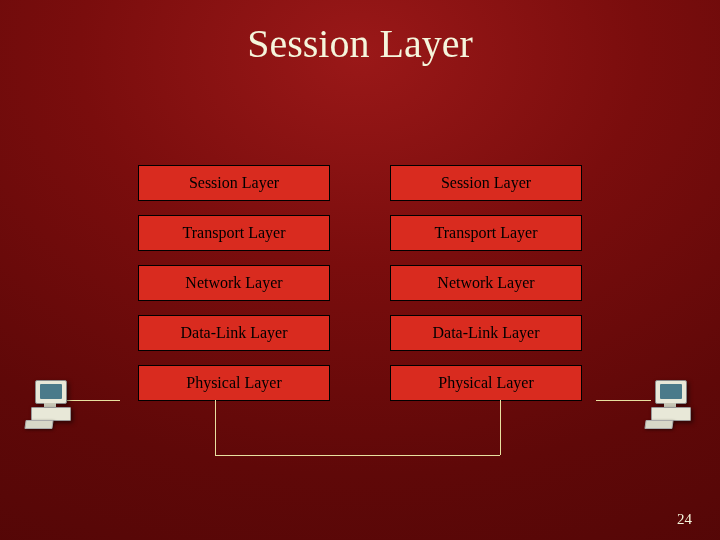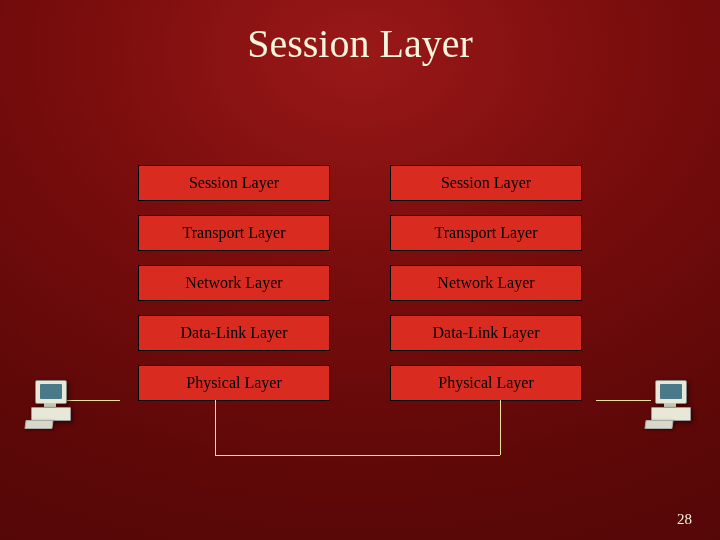--- a/index.html
+++ b/index.html
@@ -210,13 +210,13 @@
 
 <div class="computer right">
   <div class="monitor">
       <div class="screen"></div>
     </div>
   <div class="stand"></div>
   <div class="base"></div>
   <div class="keyboard"></div>
 </div>
 
-<div class="page-number">28</div>
+<div class="page-number">24</div>
 
 </body></html>

